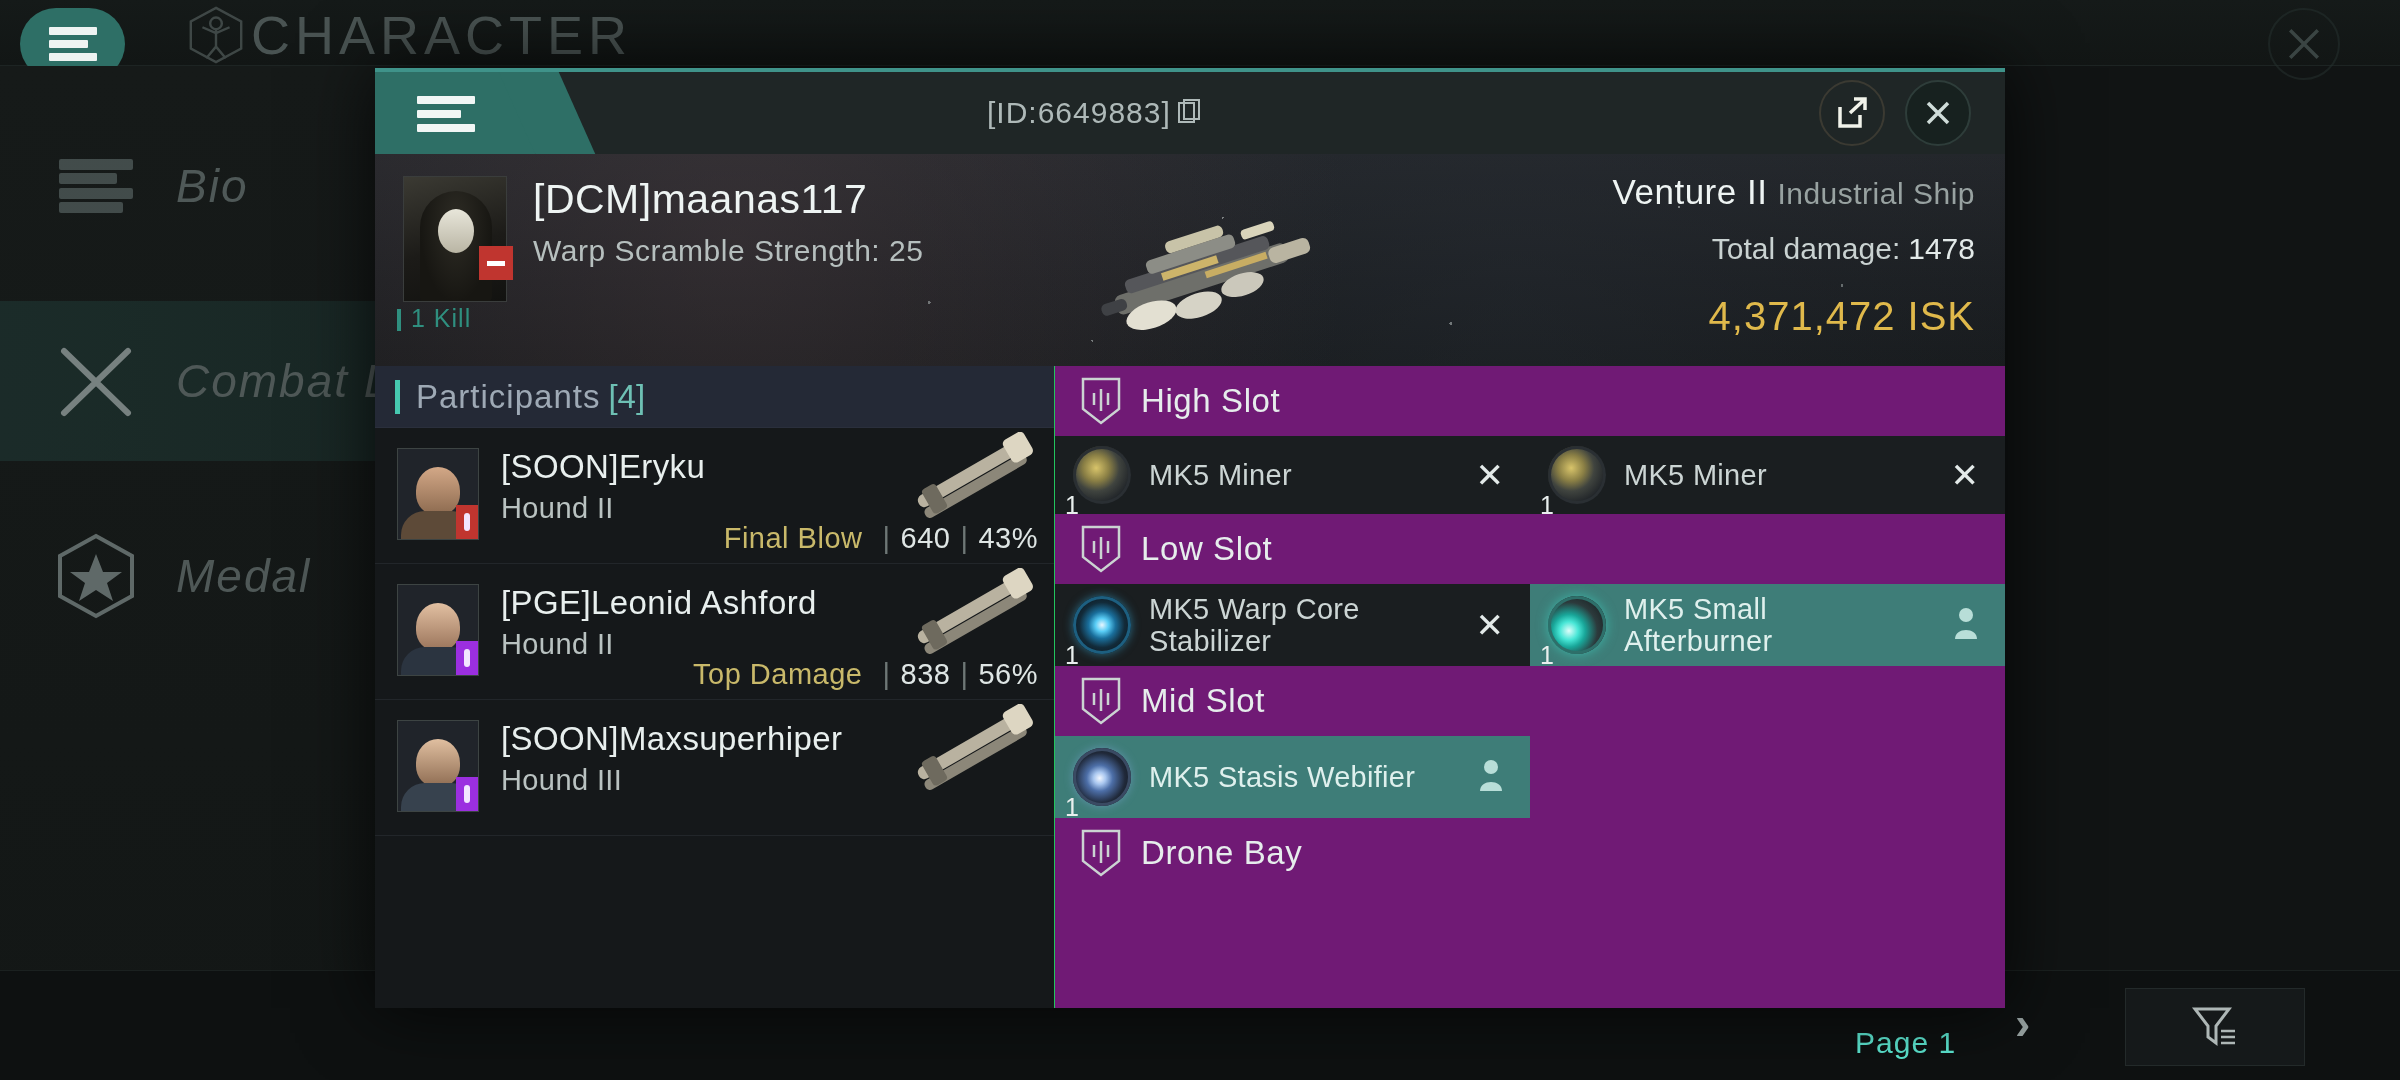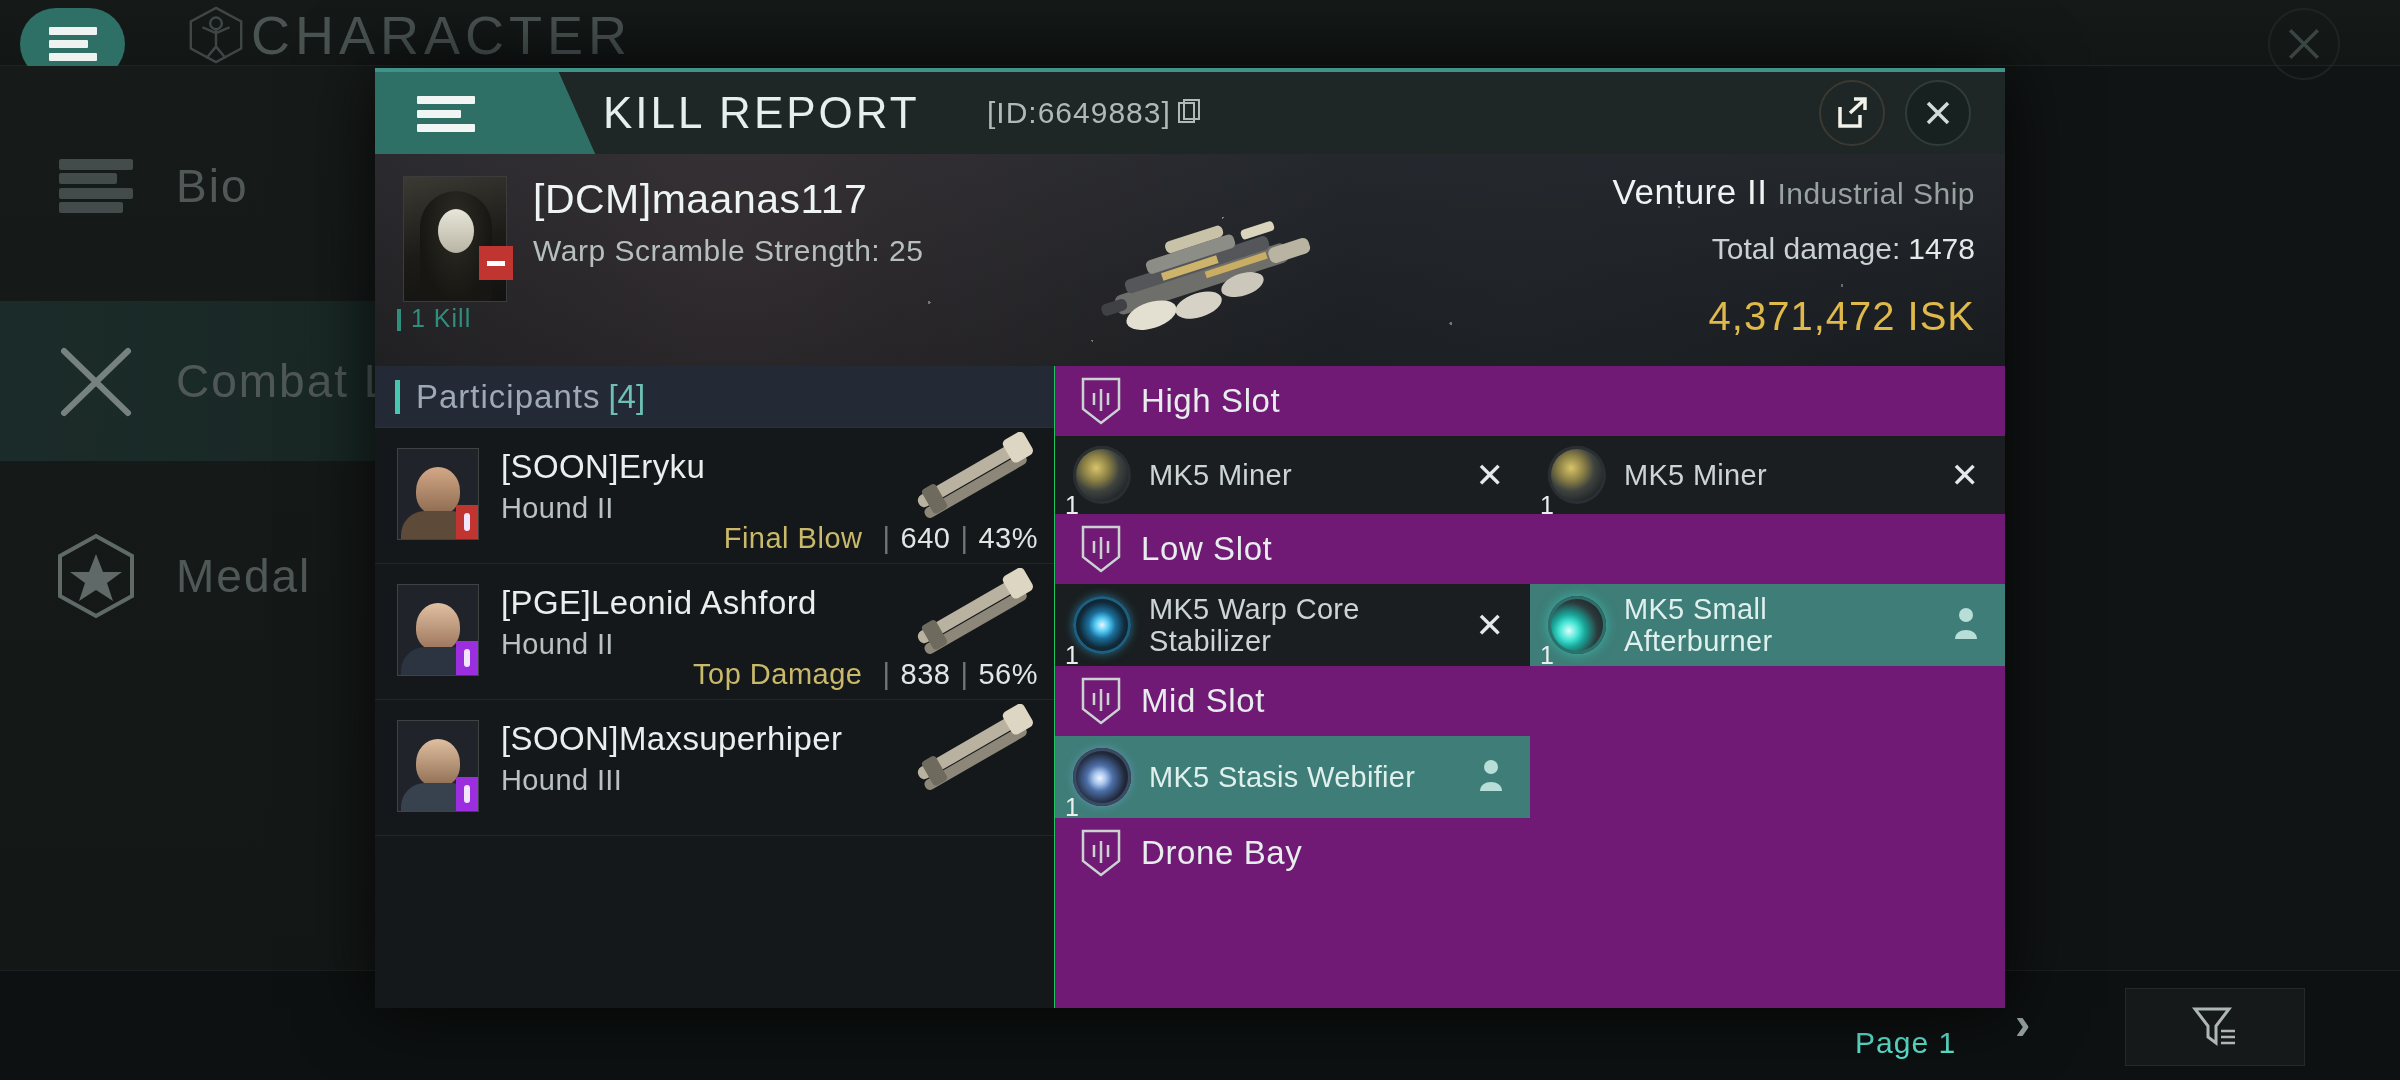--- a/index.html
+++ b/index.html
@@ -42,21 +42,21 @@
     border:2px solid #25302e; border-radius:50%;
     display:flex; align-items:center; justify-content:center; opacity:.55;
   }
   .bg-close svg { width:46px; height:46px; }
 
   .bg-sidebar { position:absolute; left:0; top:66px; width:560px; bottom:0;
     background:linear-gradient(180deg,#161a19 0%,#131716 100%); }
   .bg-navitem {
     position:absolute; left:0; width:560px; height:160px;
     display:flex; align-items:center; gap:34px; padding-left:50px;
-    color:#5c6766; font-size:46px; letter-spacing:2px; opacity:.82;
+    color:#5c6766; font-size:46px; letter-spacing:2px; opacity:.82;font-style:italic;
   }
   .bg-navitem.active { background:linear-gradient(90deg,#1d302d 0%,#1a2927 100%); }
   .bg-navicon { width:92px; height:92px; display:flex; align-items:center; justify-content:center; }
   .bg-lines { width:74px; height:54px; display:flex; flex-direction:column; justify-content:space-between; }
   .bg-lines i { display:block; height:11px; background:#4c5756; border-radius:2px; }
   .bg-lines i:nth-child(1){width:100%}.bg-lines i:nth-child(2){width:78%}
   .bg-lines i:nth-child(3){width:100%}.bg-lines i:nth-child(4){width:86%}
 
   .bg-bottombar { position:absolute; left:0; bottom:0; width:2400px; height:110px;
     background:#0e1111; border-top:1px solid #1b2120; }
@@ -284,21 +284,20 @@
   <div class="modal">
 
     <div class="m-header">
       <div class="m-ham-wrap">
         <span class="m-ham">
             <i></i>
             <i></i>
             <i></i>
           </span>
       </div>
-      <div class="m-title">KILL REPORT</div>
       <div class="m-id" style="left:612px">
         <span>[ID:6649883]</span><svg class="m-copy" viewBox="0 0 24 26">
             <rect x="2" y="4" width="15" height="19" fill="none" stroke="#aeb9b8" stroke-width="2"></rect>
             <rect x="7" y="1" width="15" height="19" fill="none" stroke="#aeb9b8" stroke-width="2"></rect>
           </svg>
       </div>
       <div class="m-actions">
         <div class="rndbtn share">
           <svg viewBox="0 0 40 40">
             <path d="M8 14 V33 H28 V22" fill="none" stroke="#f1f3ea" stroke-width="3.5"></path>

